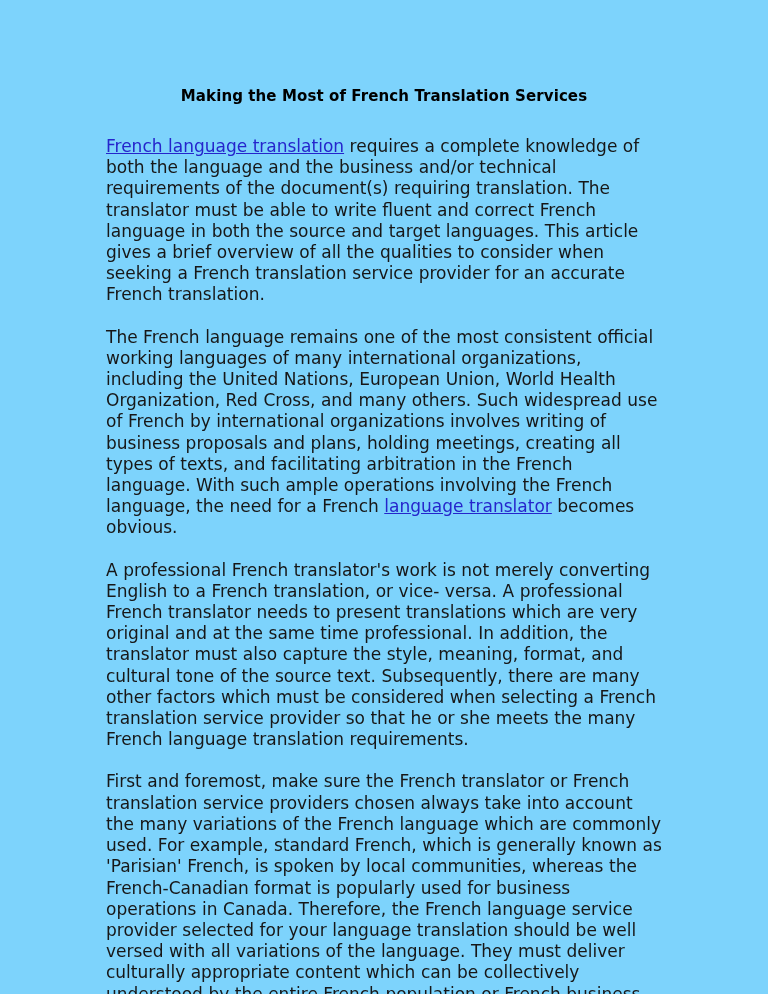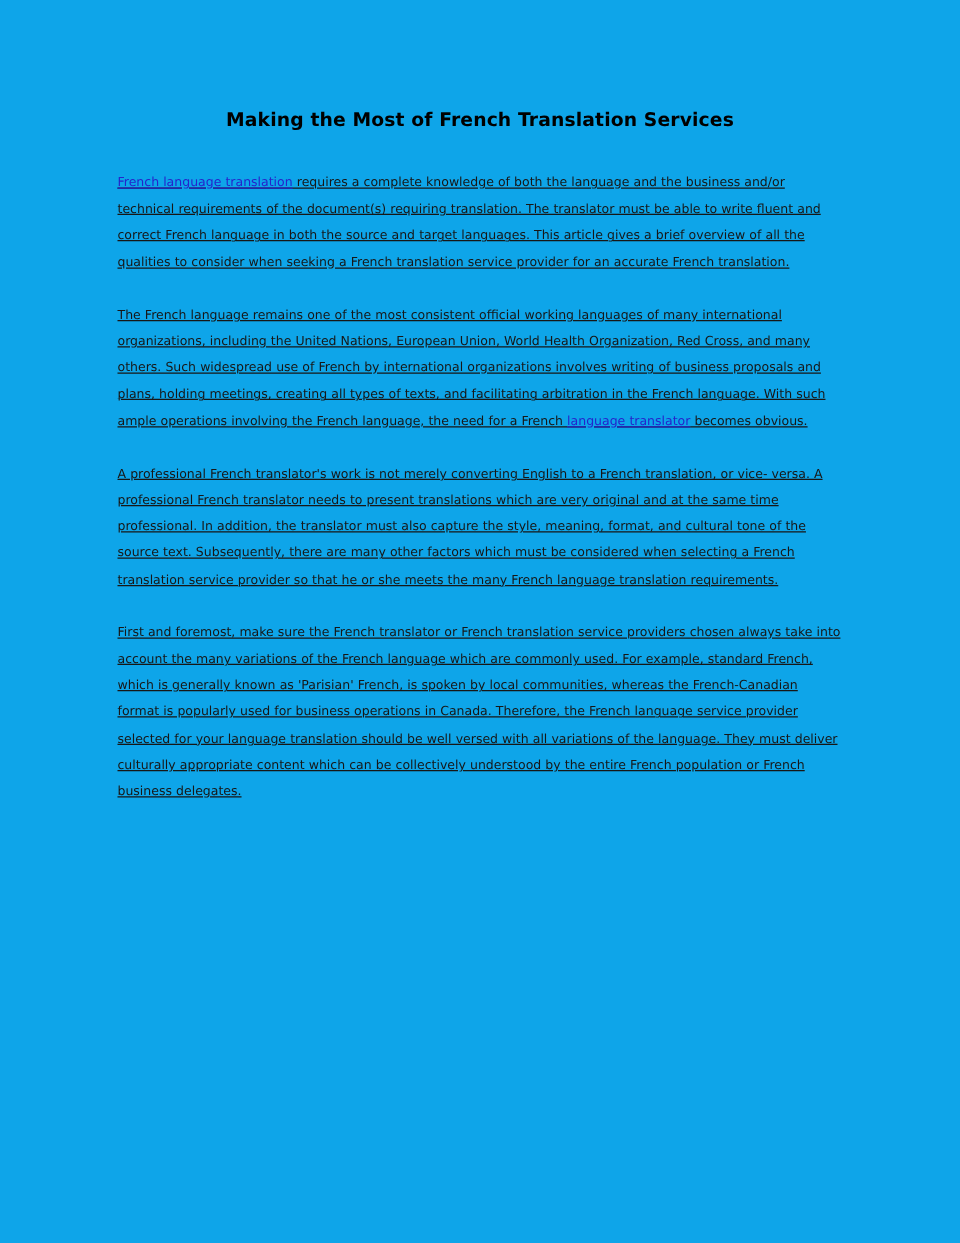--- a/index.html
+++ b/index.html
@@ -11,48 +11,47 @@
     width: 768px;
     height: 994px;
     font-family: "DejaVu Sans", sans-serif;
     color: #141414;
     -webkit-font-smoothing: antialiased;
   }
   .page {
     position: relative;
     width: 768px;
     height: 994px;
-    background: #0ea5e9;
+    background: #7dd3fc;
     overflow: hidden;
   }
   .content {
     position: absolute;
     left: 89px;
     top: 86px;
     width: 590px;
   }
   .doc-title {
     font-size: 15px;
     font-weight: bold;
     text-align: center;
     color: #000000;
     letter-spacing: 0.1px;
     line-height: 21px;
     margin: 0 0 0 0;
     padding: 0;
   }
   .para {
-    font-size: 10px;
+    font-size: 17px;
     line-height: 21.2px;
     color: #171717;
-    margin: 5px;
+    margin: 17px;
     padding: 0;
     text-align: left;
     word-spacing: 0.1px;
-    text-decoration: underline;
   }
   .para.first-body {
     margin-top: 29px;
   }
   .para + .para {
     margin-top: 21px;
   }
   a.doclink {
     color: #2525cc;
     text-decoration: underline;

